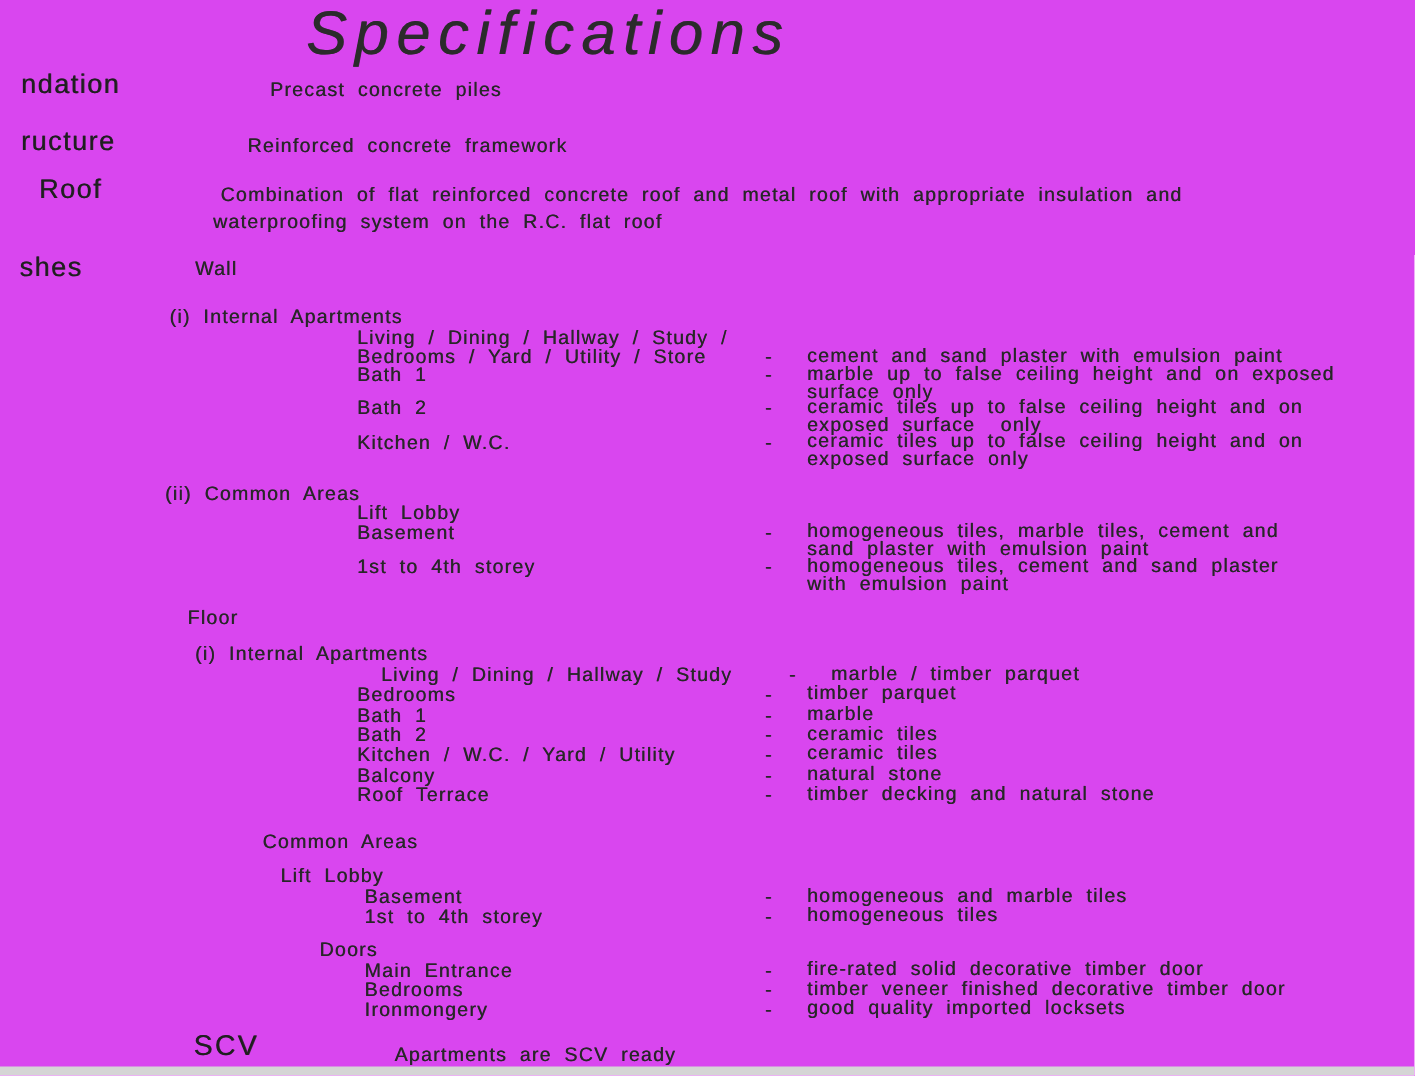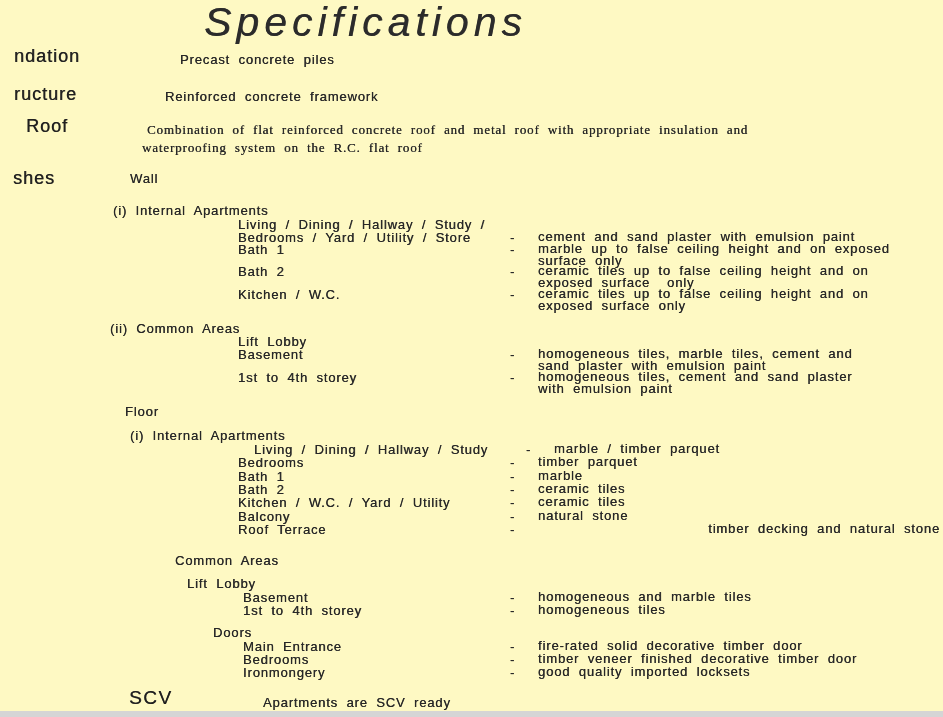--- a/index.html
+++ b/index.html
@@ -1,17 +1,17 @@
 <!DOCTYPE html>
 <html><head>
 <meta charset="utf-8">
 <style>
   html,body { margin:0; padding:0; background:#ffffff; }
   .page {
-    position:relative; width:943px; height:717px; background:#fef9c3;
+    position:relative; width:943px; height:717px; background:#d946ef;
     font-family:"Liberation Sans", sans-serif; color:#282828; overflow:hidden;
   }
   .title {
     position:absolute; left:204px; top:0; margin:0;
     font-size:41px; line-height:45px; font-style:italic; font-weight:400;
     letter-spacing:5px; color:#2b2b2b; white-space:nowrap;
     text-shadow:0.4px 0 0.4px rgba(43,43,43,0.8);
   }
   .cutlabel {
     position:absolute; font-size:18px; line-height:24px; letter-spacing:1px;
@@ -19,21 +19,21 @@
   }
   .scvlabel {
     position:absolute; font-size:19px; line-height:21px; letter-spacing:1.5px;
     color:#1f1f1f; white-space:nowrap; text-shadow:0.4px 0 0.3px rgba(31,31,31,0.8);
   }
   .txt {
     font-size:13px; letter-spacing:0.85px; word-spacing:4px; color:#272727;
     text-shadow:0.3px 0 0.3px rgba(39,39,39,0.85);
   }
   .val { position:absolute; white-space:pre-wrap; line-height:18px; }
-  .roofval { text-indent:5px; width:760px;font-family:Liberation Serif, serif; }
+  .roofval { text-indent:5px; width:760px; }
   .h { position:absolute; font-weight:400; white-space:nowrap; line-height:14px; }
   .srow { position:absolute; left:0; top:0; width:800px; height:14px; }
   .srow .lbl  { position:absolute; left:238px; top:0; white-space:pre-wrap; line-height:13px; }
   .srow .dash { position:absolute; left:510px; top:0; line-height:13px; }
   .srow .desc { position:absolute; left:538px; top:0; width:402px; white-space:pre-wrap; line-height:11.5px; }
   .srow.alt .lbl { left:243px; }
   .srow.two .dash, .srow.two .desc { top:13px; }
   .bottom-band { position:absolute; left:0; top:711px; width:943px; height:6px; background:#d5d5d5; }
 </style>
 </head>
@@ -125,21 +125,21 @@
   <div class="srow" style="top:496px;">
     <span class="txt lbl">Kitchen / W.C. / Yard / Utility</span>
     <span class="txt dash">-</span>
     <span class="txt desc">ceramic tiles</span>
   </div>
   <div class="srow" style="top:510px;">
     <span class="txt lbl">Balcony</span>
     <span class="txt dash">-</span>
     <span class="txt desc">natural stone</span>
   </div>
-  <div class="srow" style="top:523px;text-align:right;">
+  <div class="srow" style="top:523px;">
     <span class="txt lbl">Roof Terrace</span>
     <span class="txt dash">-</span>
     <span class="txt desc">timber decking and natural stone</span>
   </div>
 
   <div class="txt h" style="left:175px; top:554px;">Common Areas</div>
   <div class="txt h" style="left:187px; top:577px;">Lift Lobby</div>
 
   <div class="srow alt" style="top:591px;">
     <span class="txt lbl">Basement</span>

